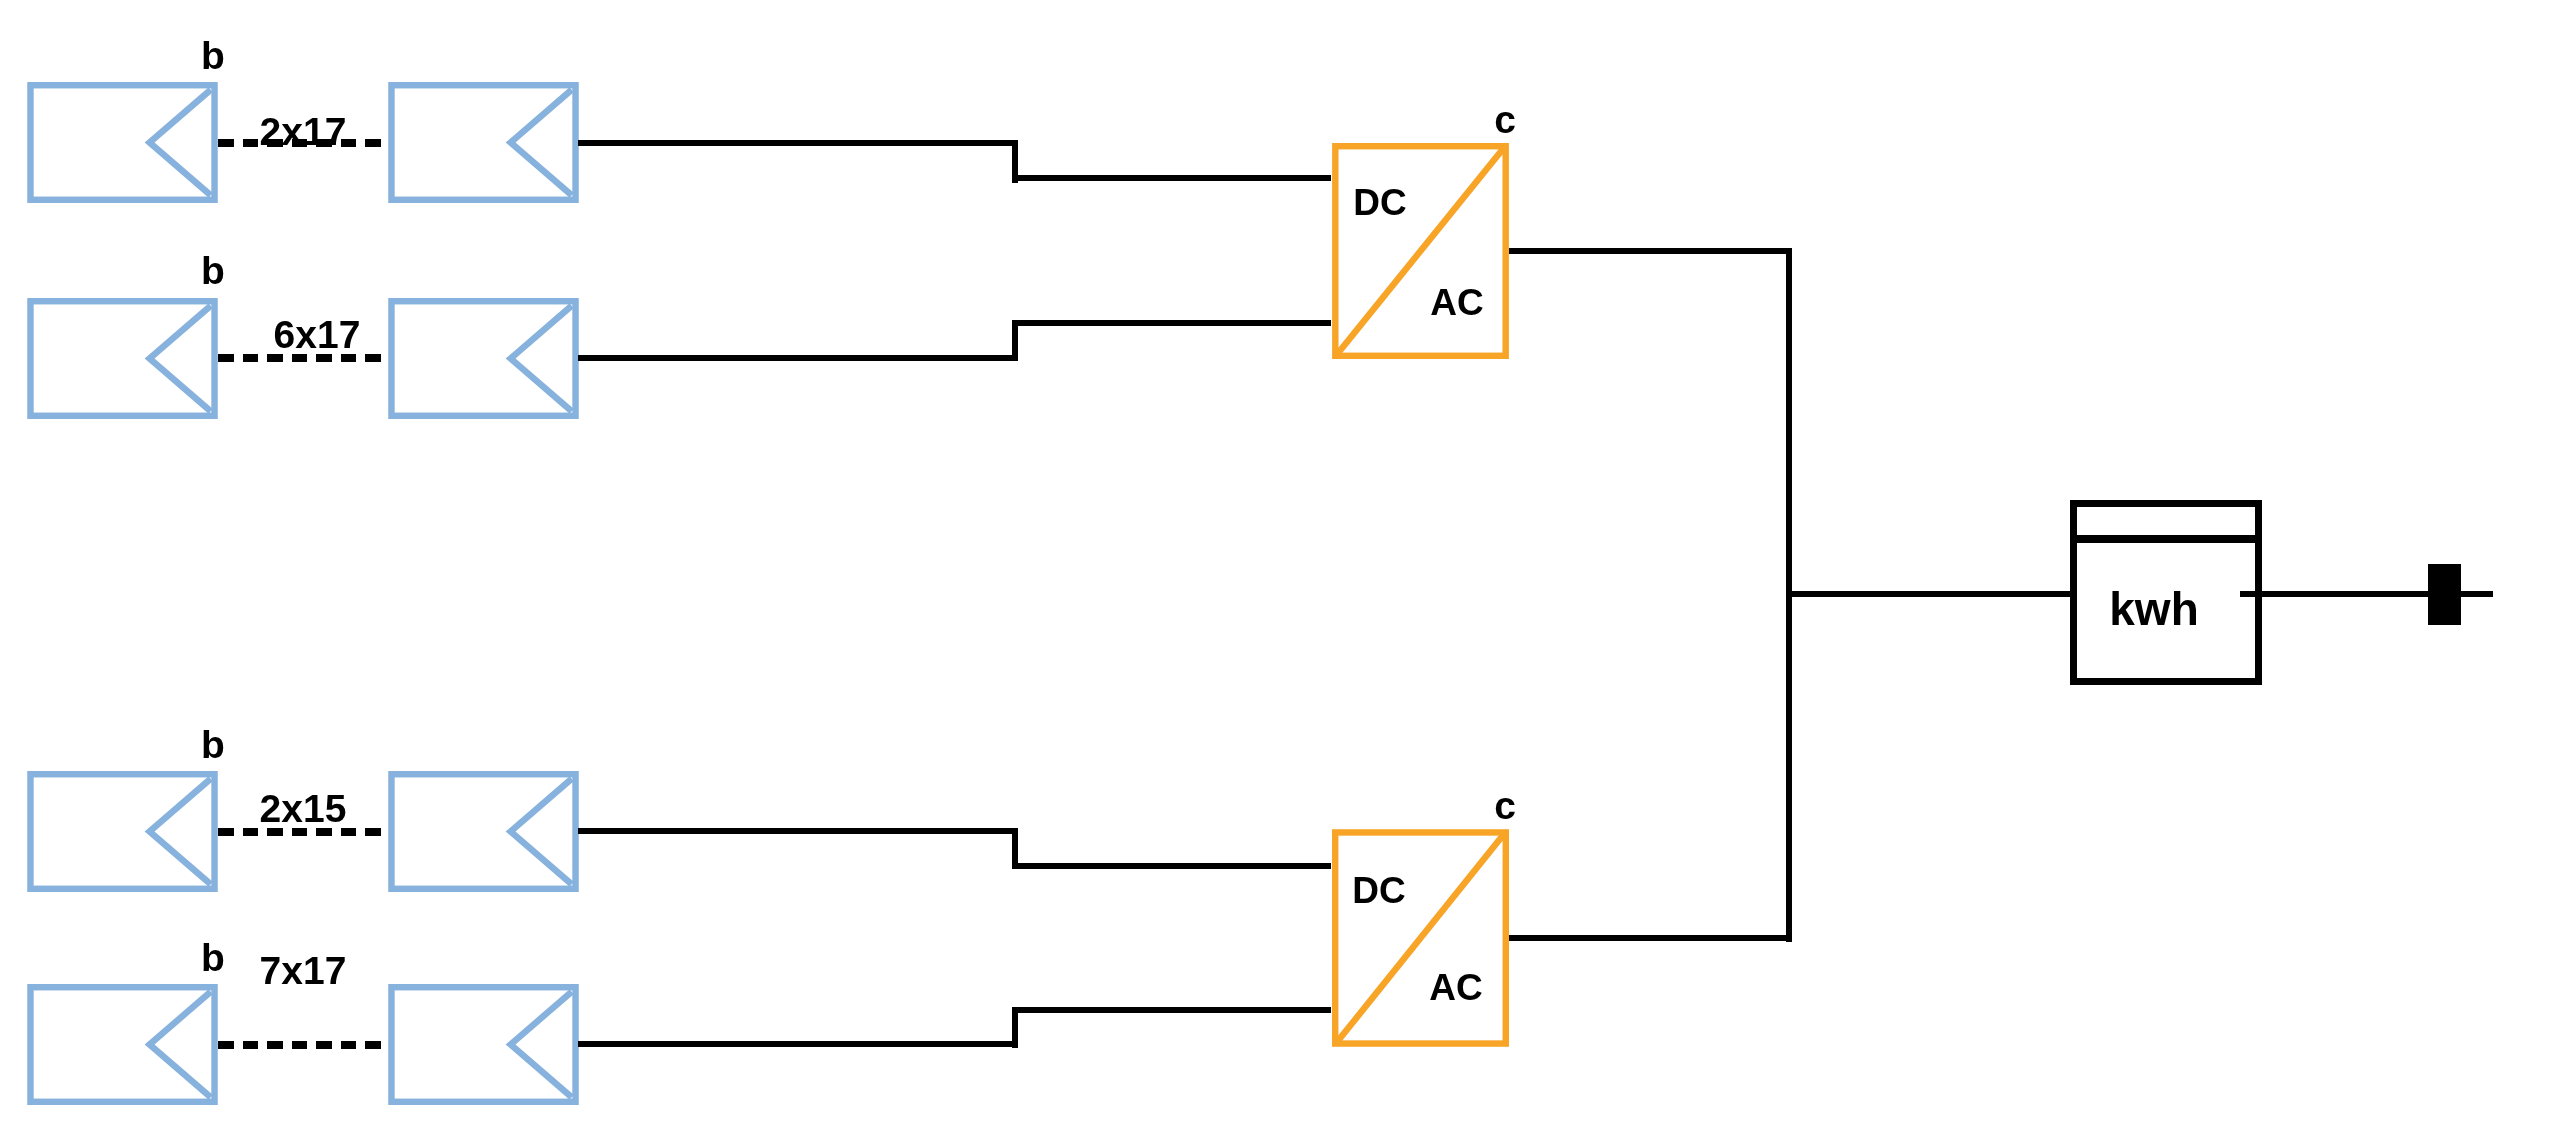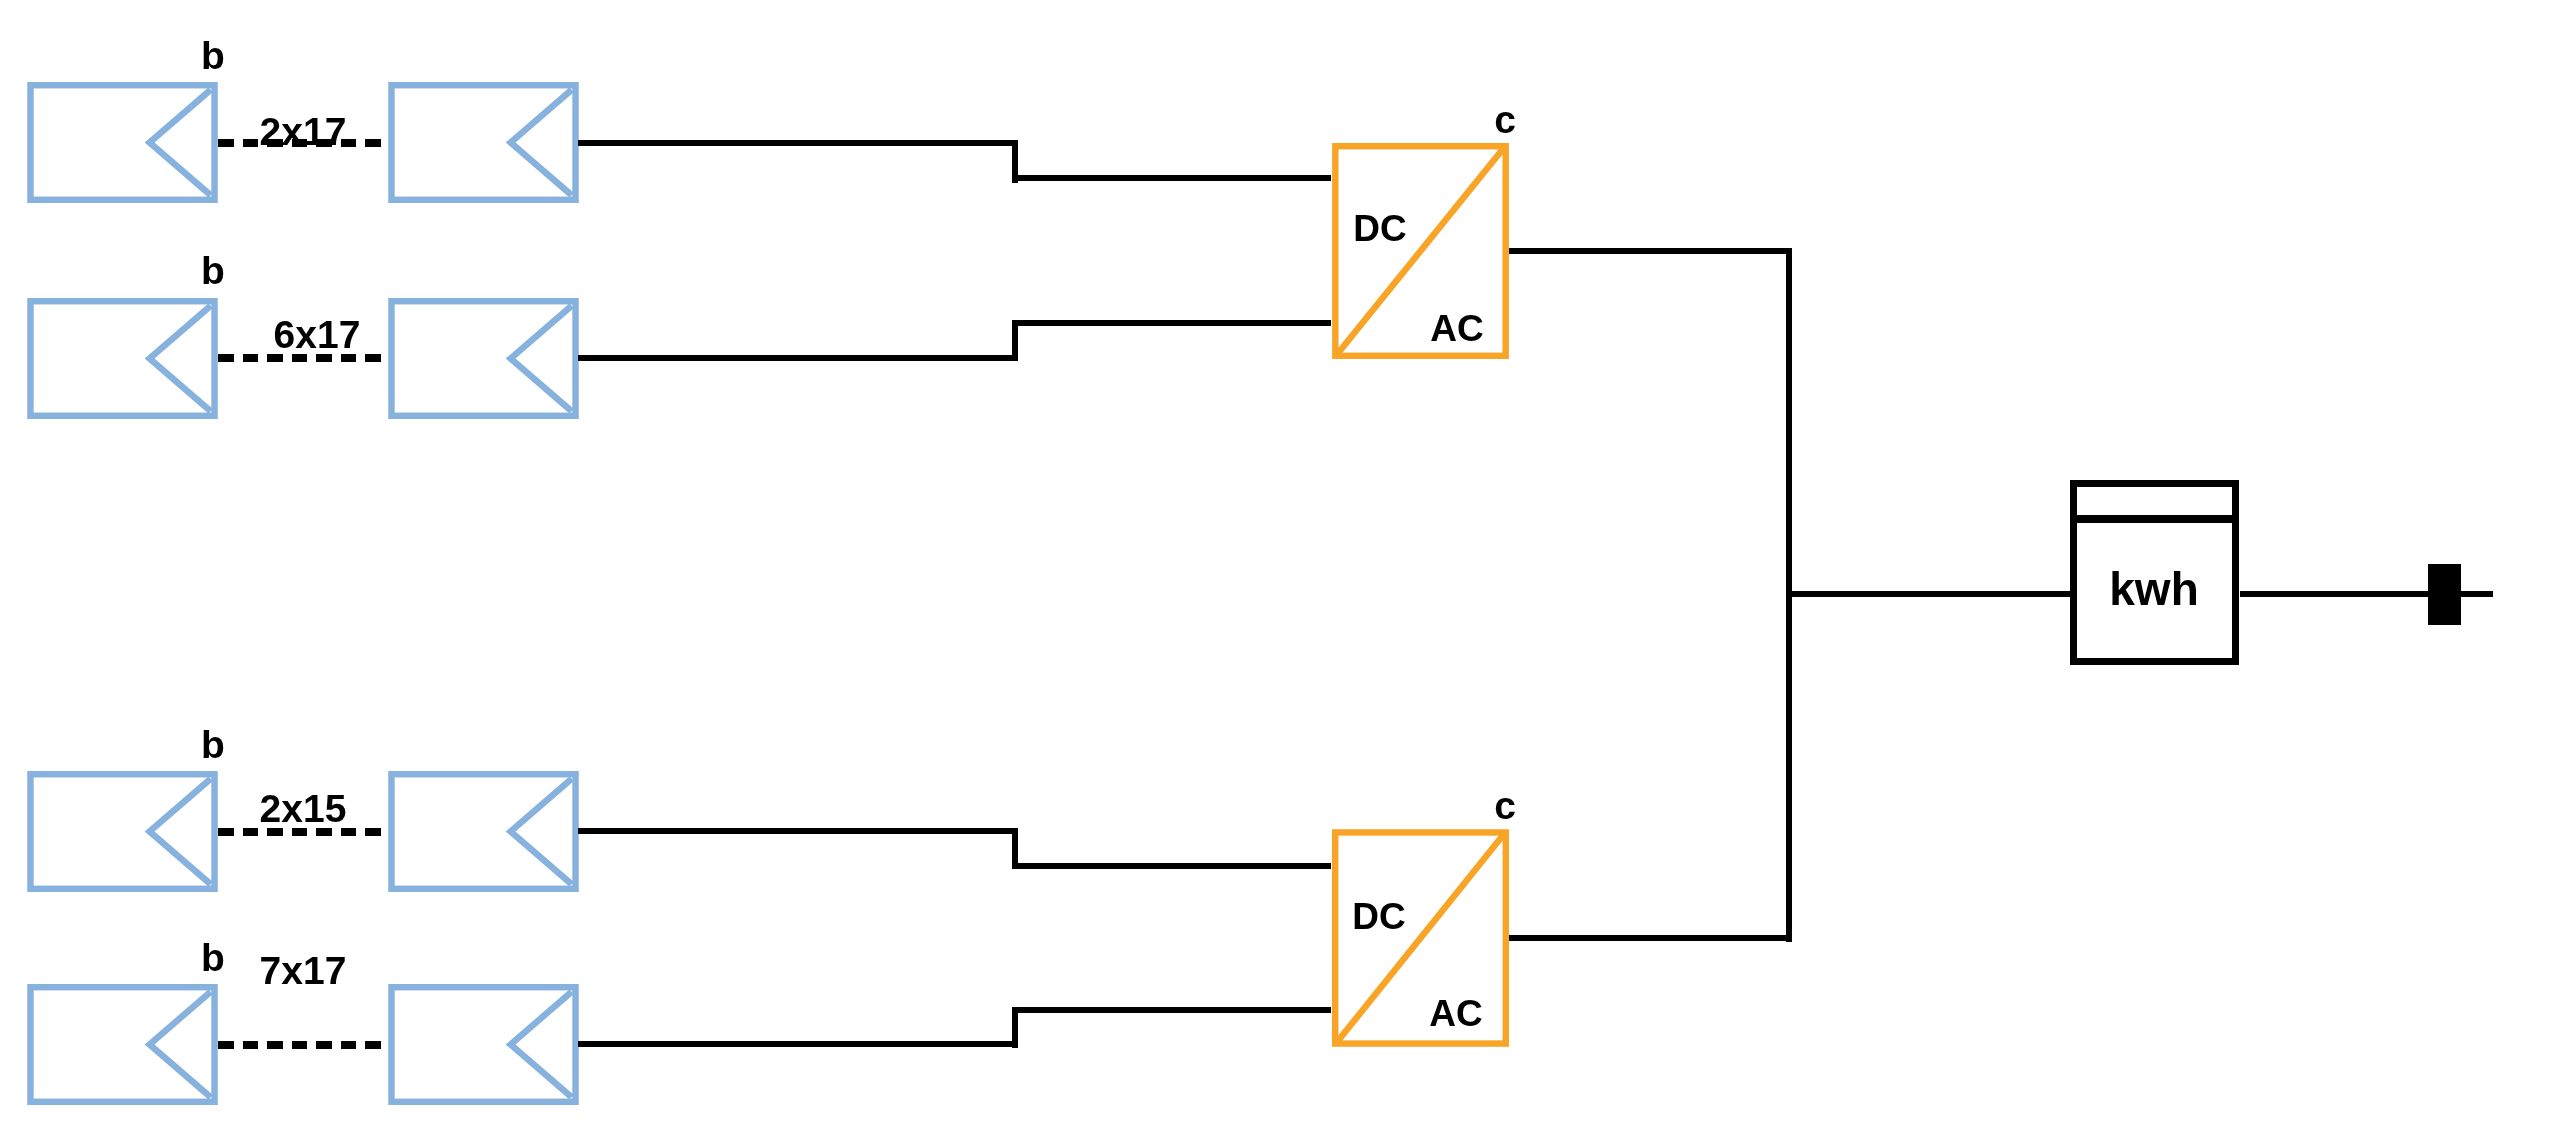--- a/index.html
+++ b/index.html
@@ -41,21 +41,21 @@
     border:7.7px solid var(--wire);background:#fff;
   }
   .meter-div{position:absolute;left:0;right:0;height:7.7px;background:var(--wire);}
   .term{position:absolute;background:var(--wire);}
   
   .lbl{
     position:absolute;transform:translate(-50%,-50%);
     font-weight:bold;font-size:39px;color:var(--text);
     white-space:nowrap;line-height:1;
   }
-  .lbl.sm{font-size:37px;margin-top:26px;}
+  .lbl.sm{font-size:37px;}
   .lbl.kwh{font-size:46px;}
 </style>
 </head>
 <body>
 
 <div id="canvas">
 
   <div class="group">
     <svg class="panel" style="left:27px;top:82px" width="191" height="121" viewBox="0 0 296 188">
       <rect class="panel-rect" x="5" y="5" width="286" height="178"></rect>
@@ -142,21 +142,21 @@
     </svg>
     <span class="lbl sm" style="left:47px;top:61px">DC</span>
     <span class="lbl sm" style="left:124px;top:158px">AC</span>
     <span class="lbl" style="left:173px;top:-24.5px">c</span>
   </div>
   <div class="wh" style="left:1509px;top:935px;width:280px"></div>
 
   <div class="wv" style="left:1786px;top:248px;height:694px"></div>
   <div class="wh" style="left:1786px;top:591px;width:285px"></div>
 
-  <div class="meter" style="left:2070px;top:480px;width:169px;height:185px">
+  <div class="meter" style="left:2070px;top:500px;width:192px;height:185px">
     <div class="meter-div" style="top:28px"></div>
     <span class="lbl kwh" style="left:77px;top:102px">kwh</span>
   </div>
   <div class="wh" style="left:2240px;top:591px;width:188px"></div>
 
   <div class="term" style="left:2428px;top:564px;width:33px;height:61px"></div>
   <div class="wh" style="left:2461px;top:591px;width:32px"></div>
 
 </div>
 

